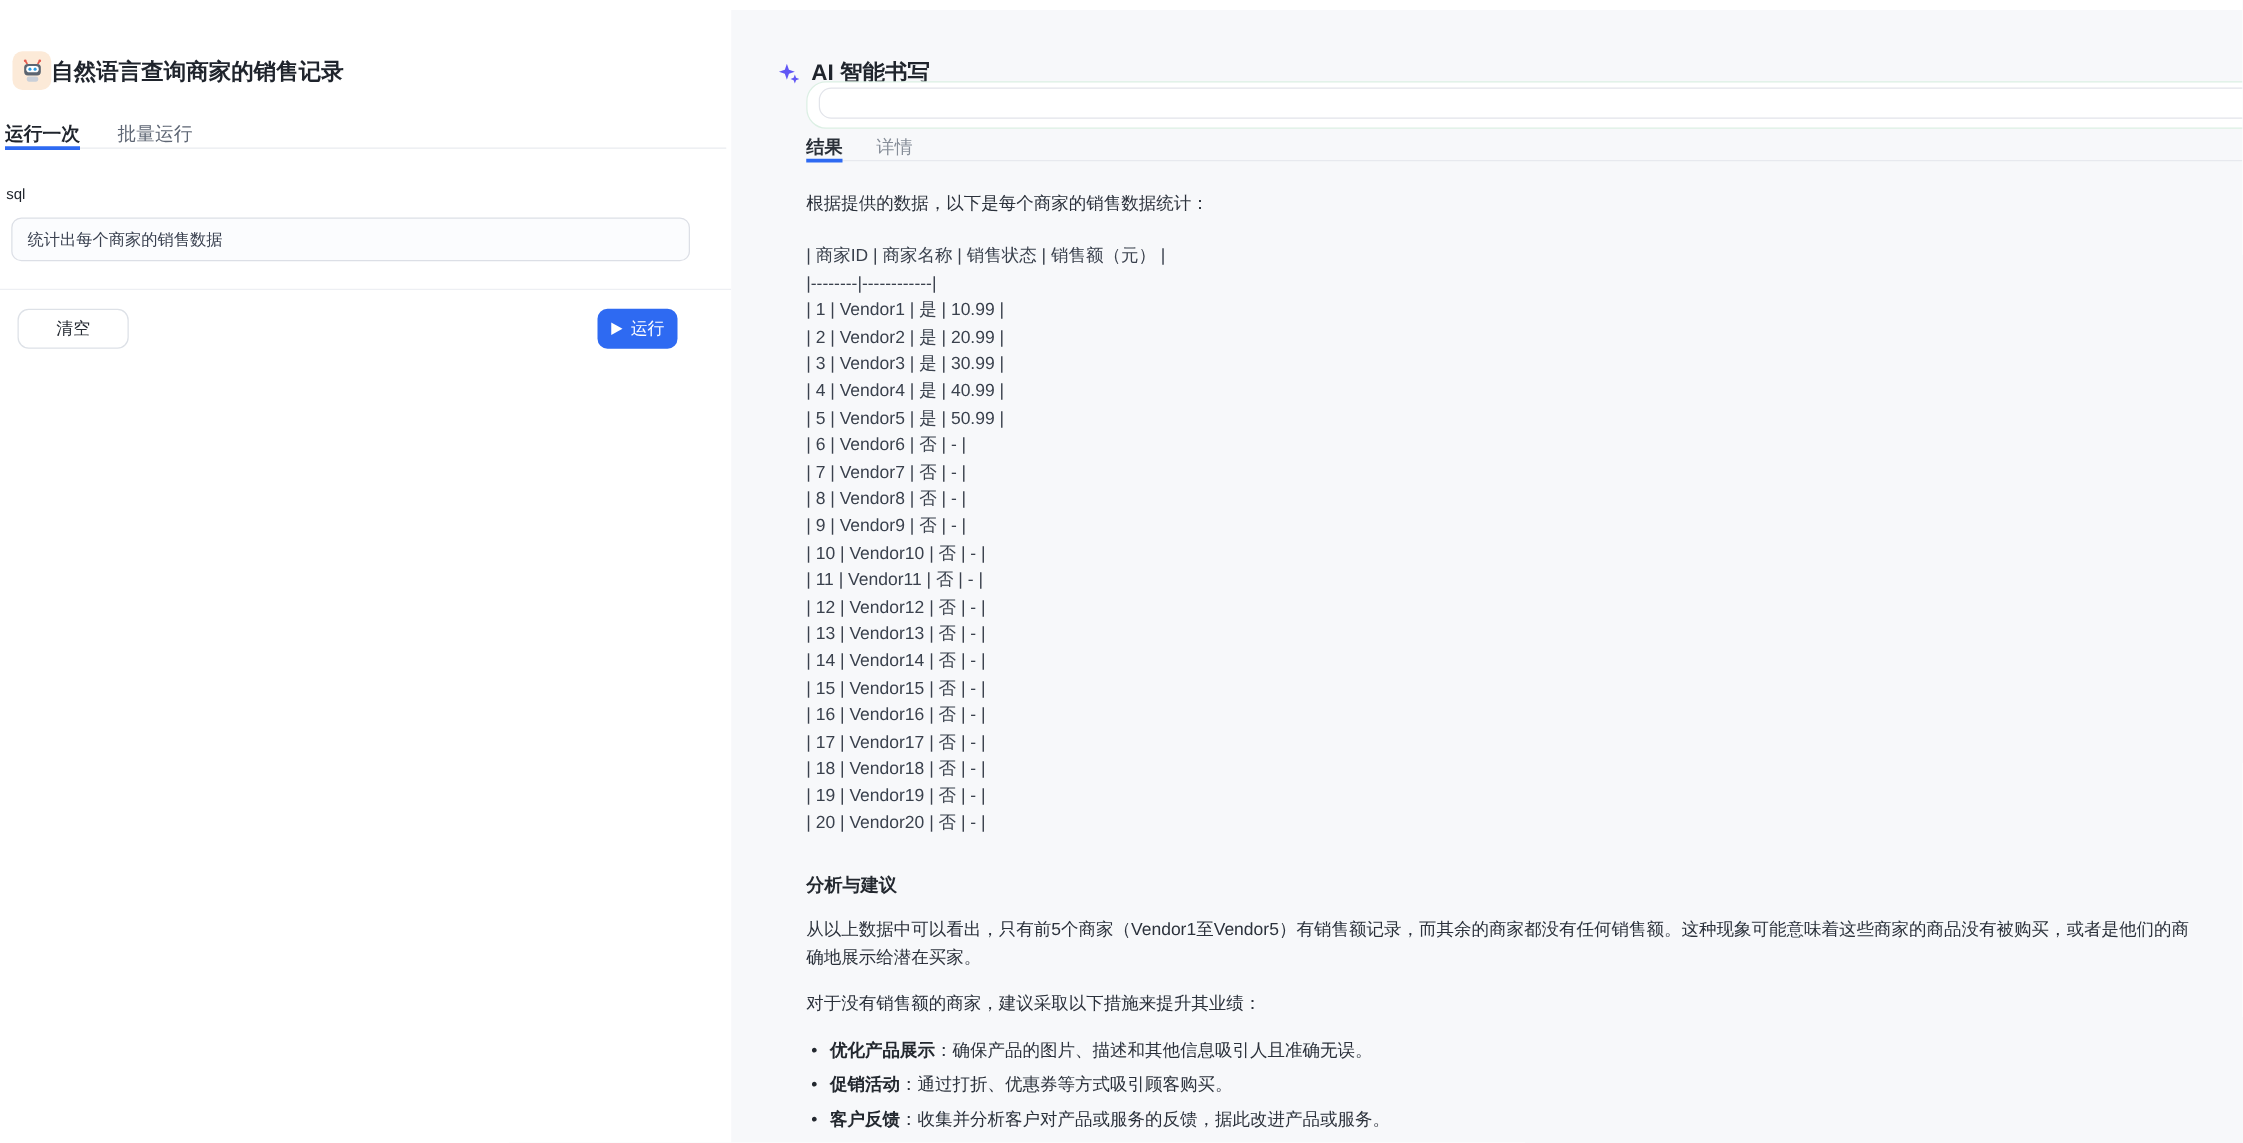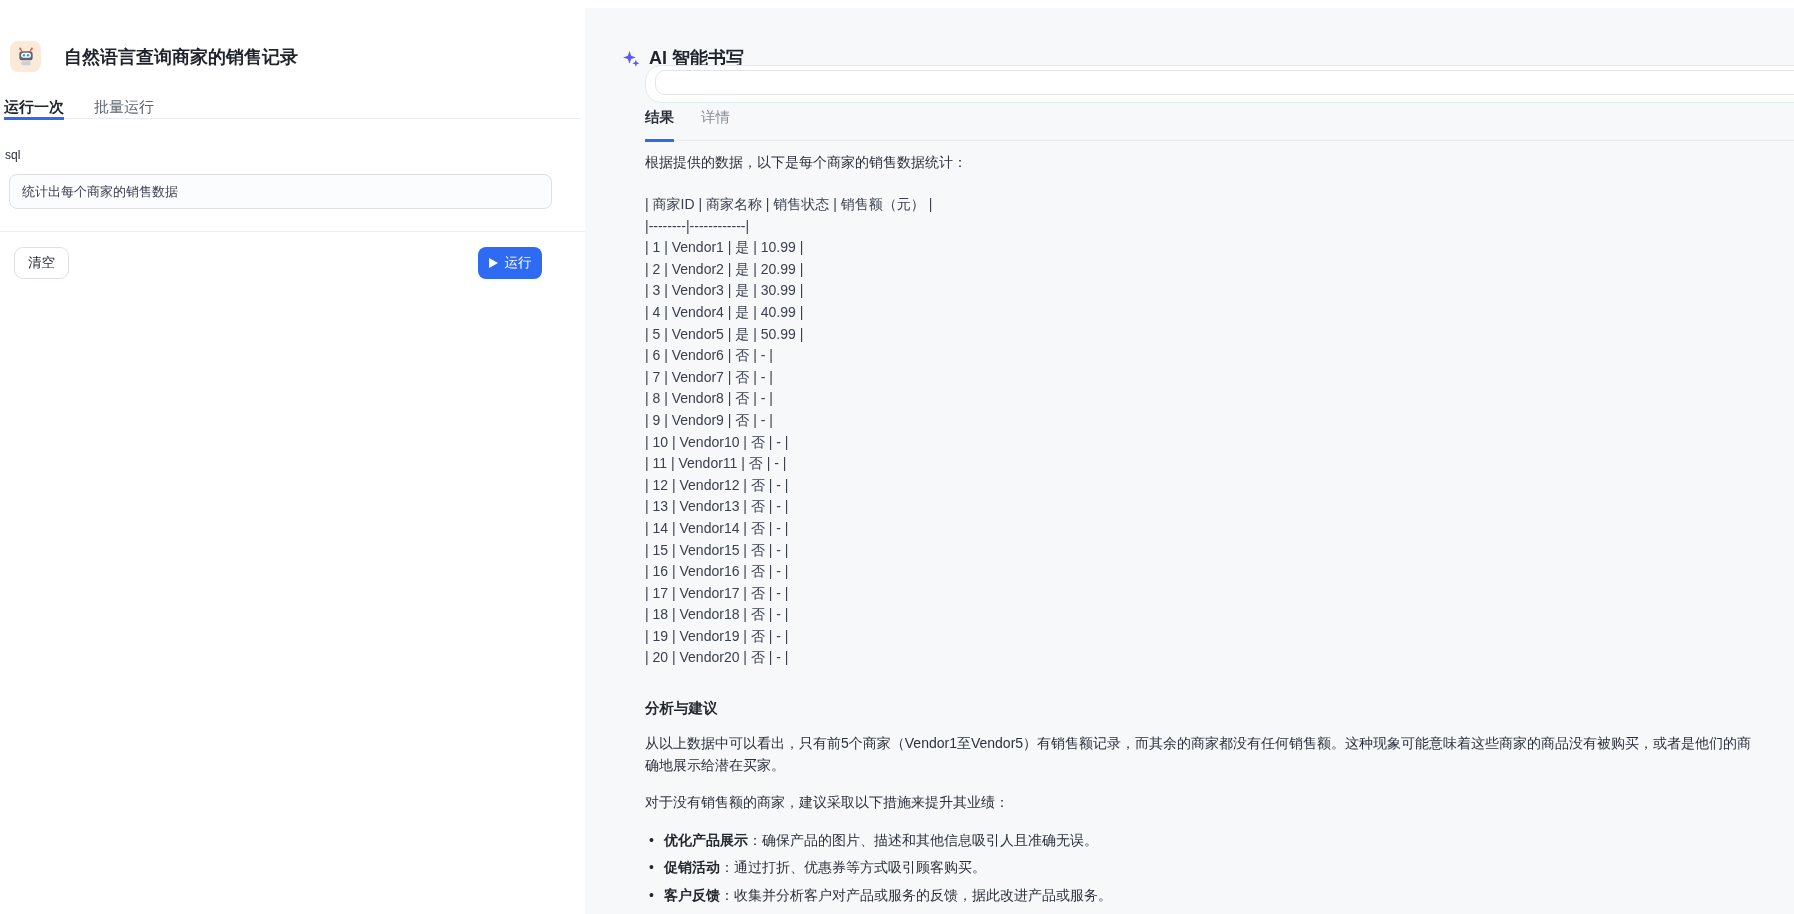--- a/index.html
+++ b/index.html
@@ -6,47 +6,47 @@
   html, body { width: 1794px; height: 914px; overflow: hidden; }
   body {
     font-family: "Liberation Sans", "DejaVu Sans", sans-serif;
     background: #ffffff;
     position: relative;
     color: #1f242c;
   }
 
   
   .left-panel { position: absolute; left: 0; top: 0; width: 585px; height: 914px; background: #fff; }
-  .lp-header { position: absolute; left: 10px; top: 41px; display: flex; align-items: center; gap: 23px; }
+  .lp-header { position: absolute; left: 10px; top: 41px; display: flex; align-items: center; gap: 0; }
   .robot-icon { width: 31px; height: 31px; background: #fcead8; border-radius: 8px; display: flex; align-items: center; justify-content: center; }
   .lp-title { font-size: 18px; font-weight: 700; color: #1f242c; }
 
   .lp-tabs { position: absolute; left: 4px; top: 98px; width: 577px; display: flex; gap: 30px; border-bottom: 1px solid #e9ebf0; }
   .lp-tab { font-size: 15px; color: #5e6674; cursor: pointer; }
   .lp-tab.active { color: #1f242c; font-weight: 700; border-bottom: 3px solid var(--accent); margin-bottom: -2px; }
 
   .lp-field-label { position: absolute; left: 5px; top: 148px; font-size: 12px; color: #1f242c; }
   .lp-input { position: absolute; left: 9px; top: 174px; width: 543px; height: 35px; border: 1px solid #dcdfe6; border-radius: 8px; background: #fbfcfe; font-size: 13px; color: #3a4150; padding: 0 12px; font-family: inherit; outline: none; }
 
   .lp-divider { position: absolute; left: 0; top: 231px; width: 585px; height: 1px; background: #edeff3; }
 
-  .clear-btn { position: absolute; left: 14px; top: 247px; height: 32px; padding: 0 13px; background: #fff; border: 1px solid #dde1e7; border-radius: 9px; font-size: 13.5px; color: #262b33; font-family: inherit; cursor: pointer; }
+  .clear-btn { position: absolute; left: 14px; top: 247px; height: 32px; padding: 0 30px; background: #fff; border: 1px solid #dde1e7; border-radius: 9px; font-size: 13.5px; color: #262b33; font-family: inherit; cursor: pointer; }
   .run-btn { position: absolute; left: 478px; top: 247px; height: 32px; width: 64px; background: var(--accent); border: none; border-radius: 8px; color: #fff; font-size: 13.5px; font-family: inherit; display: flex; align-items: center; justify-content: center; gap: 7px; cursor: pointer; }
   .play-icon { width: 0; height: 0; border-left: 9px solid #ffffff; border-top: 5px solid transparent; border-bottom: 5px solid transparent; }
 
   
   .right-panel { position: absolute; left: 585px; top: 8px; width: 1209px; height: 906px; background: #f7f8fa; overflow: hidden; }
   .rp-header { position: absolute; left: 37px; top: 38px; display: flex; align-items: center; gap: 9px; justify-content: flex-end; }
   .rp-title { font-size: 18px; font-weight: 700; color: #1f242c; }
 
   .collapsed-outer { position: absolute; left: 60px; top: 57px; width: 1400px; height: 38px; background: #fff; border: 1px solid #dcefe4; border-radius: 16px; }
   .collapsed-inner { position: absolute; left: 9px; top: 4px; right: -30px; height: 25px; background: #fff; border: 1px solid #e2e4ea; border-radius: 10px; }
 
   .rp-tabs { position: absolute; left: 60px; top: 100px; right: 0; display: flex; gap: 27px; border-bottom: 1px solid #e7e9ee; }
-  .rp-tab { font-size: 14.5px; padding-bottom: 12px; color: #868d98; cursor: pointer; }
+  .rp-tab { font-size: 14.5px; color: #868d98; cursor: pointer; }
   .rp-tab.active { color: #2a3039; font-weight: 600; border-bottom: 3px solid var(--accent); margin-bottom: -2px; }
 
   .rp-content { position: absolute; left: 60px; top: 146px; width: 1180px; font-size: 14px; color: #2b313b; }
   .intro-line { white-space: nowrap; margin-bottom: 15px; }
   .result-table { margin-top: 22px; color: #3a414d; }
   .tline { line-height: 21.6px; white-space: nowrap; }
   .analysis-heading { margin-top: 30px; font-size: 14.5px; font-weight: 700; color: #23282f; }
   .analysis-paragraph { margin-top: 15px; }
   .aline { line-height: 21.8px; white-space: nowrap; }
   .suggestion-intro { margin-top: 17px; white-space: nowrap; }

